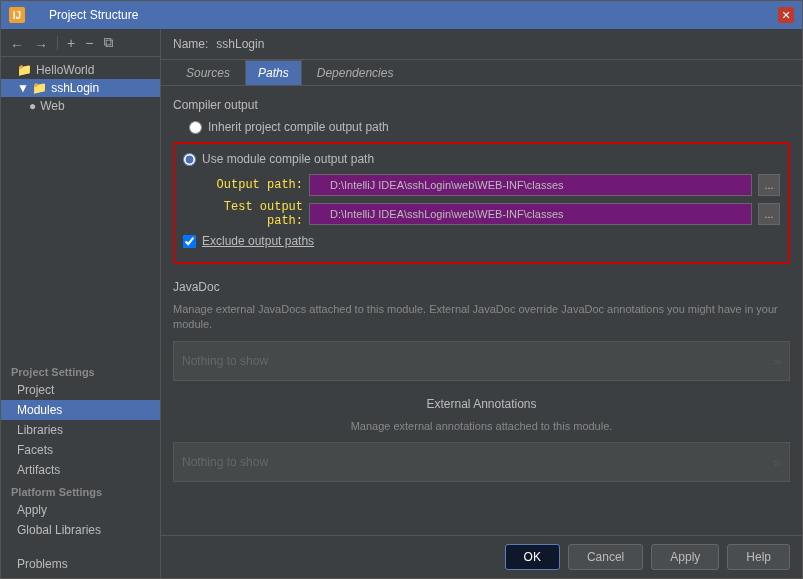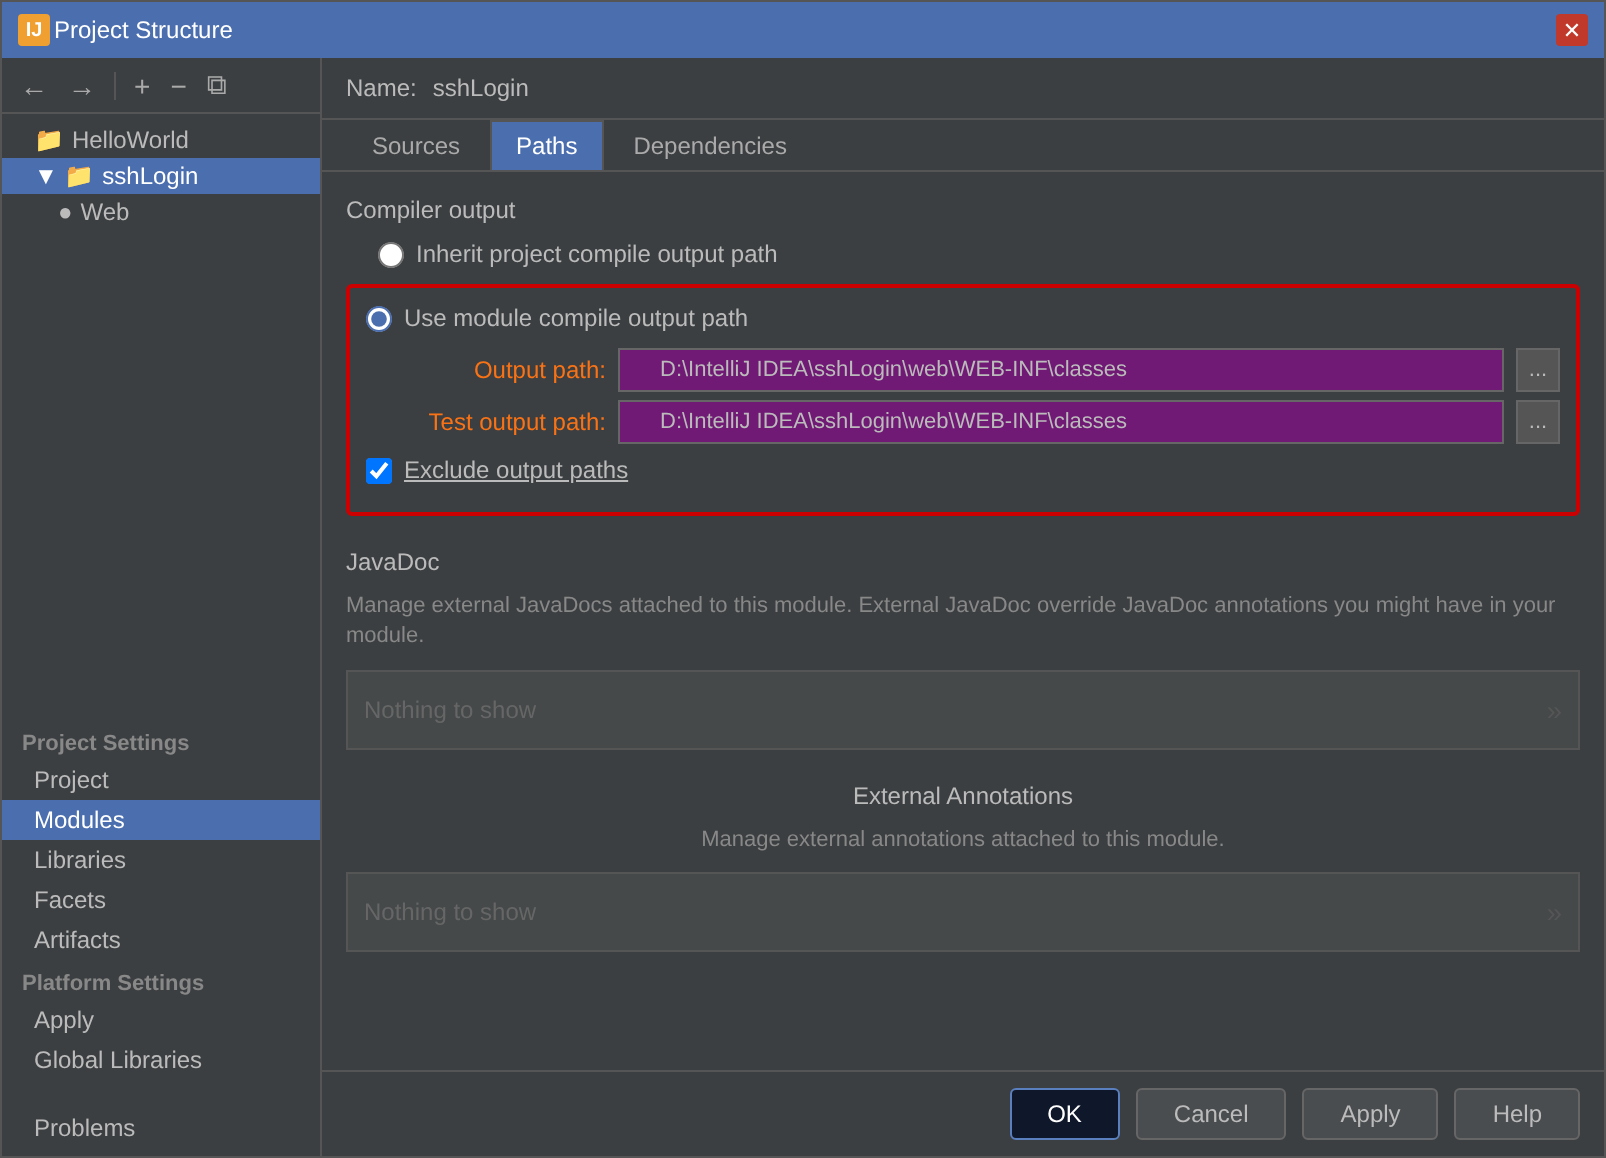--- a/index.html
+++ b/index.html
@@ -25,21 +25,21 @@
       background: #4b6eaf;
       display: flex;
       align-items: center;
       padding: 4px 8px;
       height: 28px;
       justify-content: space-between;
     }
     .title-bar-left {
       display: flex;
       align-items: center;
-      gap: 2px;
+      gap: 24px;
     }
     .title-icon {
       width: 16px;
       height: 16px;
       background: #f0a030;
       border-radius: 2px;
       display: flex;
       align-items: center;
       justify-content: center;
       font-size: 10px;
@@ -175,20 +175,21 @@
     }
     .tab {
       padding: 5px 12px;
       cursor: pointer;
       font-size: 12px;
       color: #aaa;
       border: 1px solid transparent;
       border-bottom: none;
       margin-right: 2px;
       background: transparent;
+      font-style: italic;
     }
     .tab.active {
       background: #4b6eaf;
       color: #ffffff;
       border-color: #555;
     }
 
     .panel-content {
       flex: 1;
       overflow-y: auto;
@@ -228,23 +229,24 @@
 
     .path-row {
       display: flex;
       align-items: center;
       margin: 4px 0;
       gap: 6px;
     }
     .path-label {
       text-align: right;
       width: 120px;
-      color: #f97316;
+      color: #fde047;
       font-size: 12px;
       flex-shrink: 0;
+      font-family: Liberation Mono, monospace;
     }
     .path-input {
       flex: 1;
       background: #701a75;
       border: 1px solid #666;
       color: #bbbbbb;
       font-size: 11px;
       padding: 2px 20px;
       height: 22px;
     }

